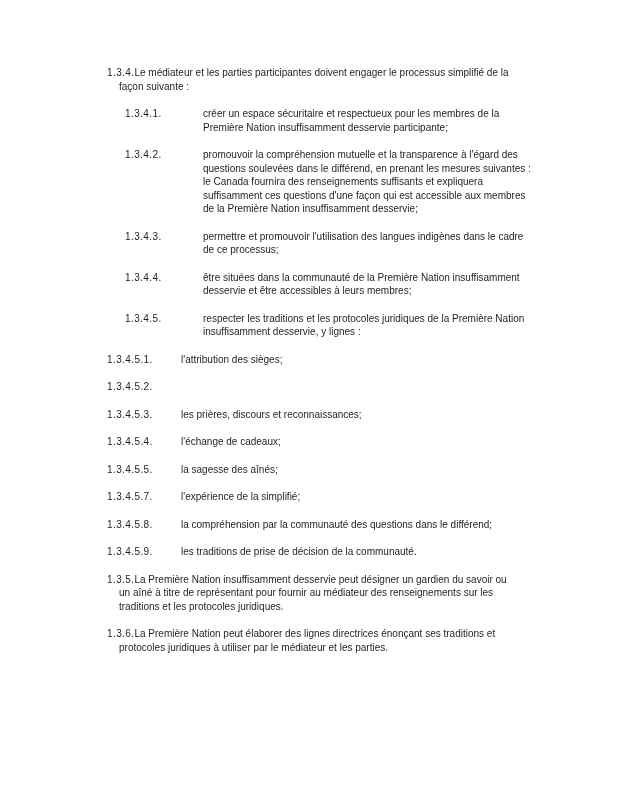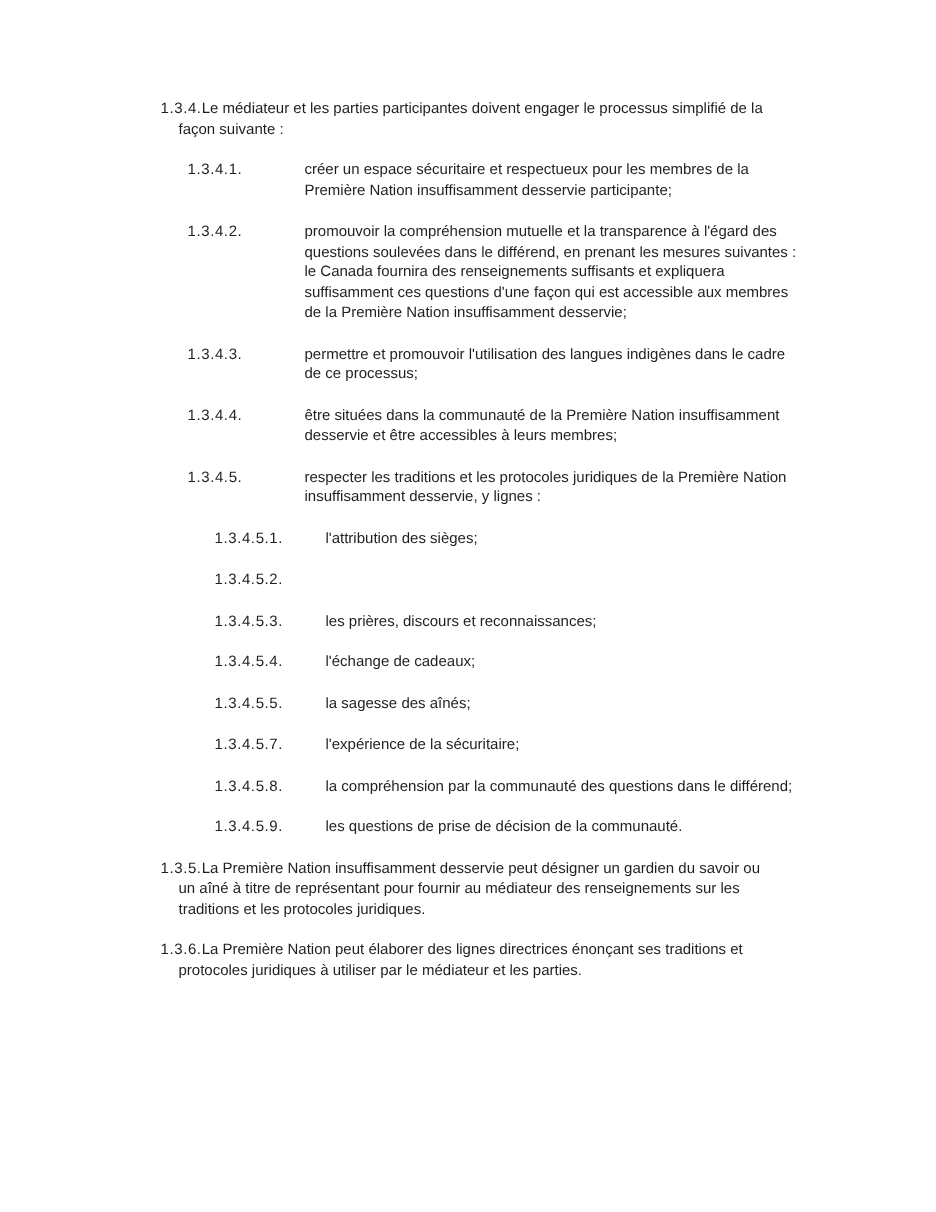--- a/index.html
+++ b/index.html
@@ -36,21 +36,20 @@
     width: 410px;
     margin-left: 18px;
     display: flex;
     align-items: flex-start;
   }
   .clause.level-2 .clause-number {
     flex: 0 0 78px;
   }
   .clause.level-3 {
     width: 410px;
-    margin-left: 36px;
     display: flex;
     align-items: flex-start;
   }
   .clause.level-3 .clause-number {
     flex: 0 0 74px;
   }
   .clause-number {
     letter-spacing: 0.4px;
     white-space: nowrap;
   }
@@ -98,27 +97,27 @@
       <div class="clause level-3">
         <span class="clause-number">1.3.4.5.4.</span>
         <span class="clause-text">l'échange de cadeaux;</span>
       </div>
       <div class="clause level-3">
         <span class="clause-number">1.3.4.5.5.</span>
         <span class="clause-text">la sagesse des aînés;</span>
       </div>
       <div class="clause level-3">
         <span class="clause-number">1.3.4.5.7.</span>
-        <span class="clause-text">l'expérience de la sécuritaire;</span>
+        <span class="clause-text">l'expérience de la simplifié;</span>
       </div>
       <div class="clause level-3">
         <span class="clause-number">1.3.4.5.8.</span>
         <span class="clause-text">la compréhension par la communauté des questions dans le différend;</span>
       </div>
       <div class="clause level-3">
         <span class="clause-number">1.3.4.5.9.</span>
-        <span class="clause-text">les questions de prise de décision de la communauté.</span>
+        <span class="clause-text">les traditions de prise de décision de la communauté.</span>
       </div>
       <div class="clause level-1"><span class="clause-number">1.3.5.</span><span class="clause-text">La Première Nation insuffisamment desservie peut désigner un gardien du savoir ou un aîné à titre de représentant pour fournir au médiateur des renseignements sur les traditions et les protocoles juridiques.</span></div>
       <div class="clause level-1"><span class="clause-number">1.3.6.</span><span class="clause-text">La Première Nation peut élaborer des lignes directrices énonçant ses traditions et protocoles juridiques à utiliser par le médiateur et les parties.</span></div>
       <div class="clause level-1"><span class="clause-number">1.3.7.</span><span class="clause-text">Les parties participantes peuvent demander un rapport du médiateur.</span></div>
     </div>
 </div>
 
 </body></html>

